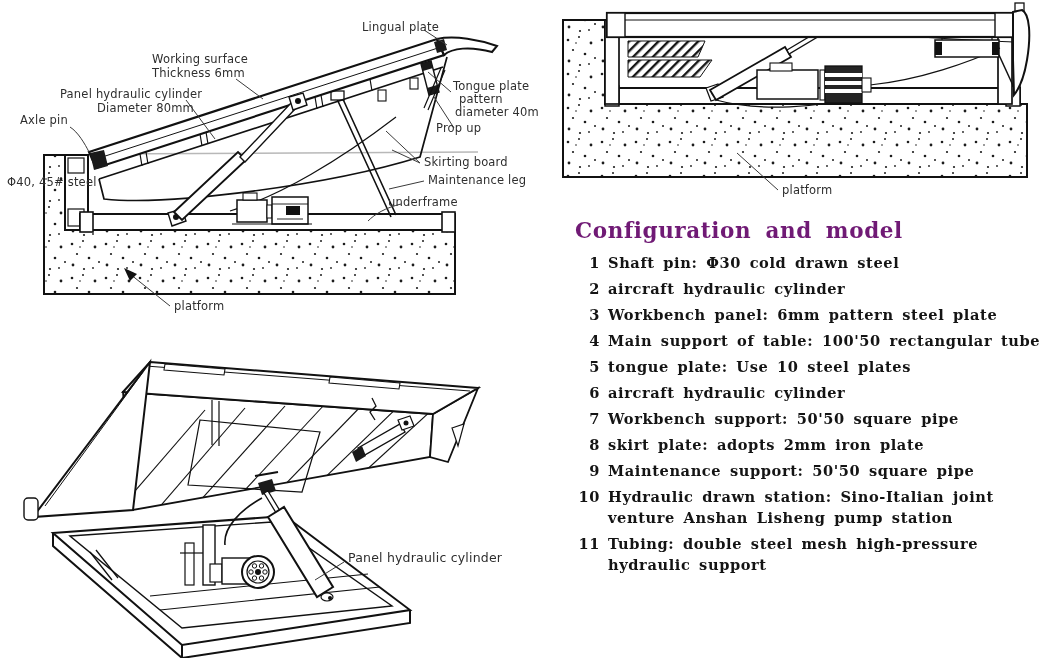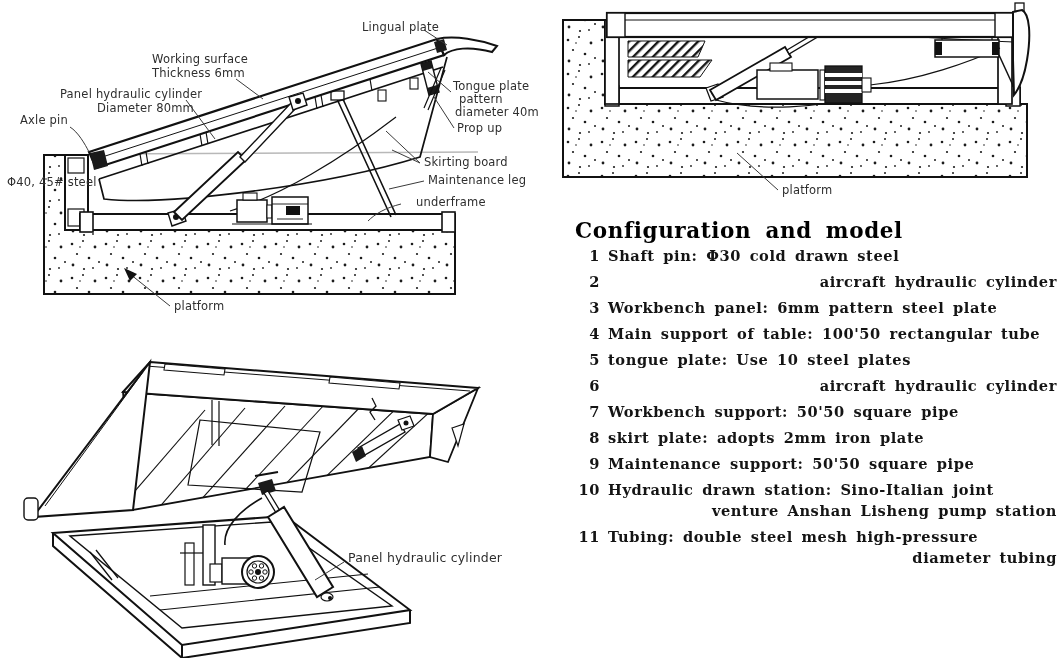--- a/index.html
+++ b/index.html
@@ -4,27 +4,27 @@
 <style>
   html,body{margin:0;padding:0;background:#fff;}
   .stage{position:relative;width:1059px;height:658px;background:#ffffff;overflow:hidden;
          font-family:"DejaVu Sans", sans-serif;}
   .panel{position:absolute;}
   svg{display:block;}
   .lbl{position:absolute;font-family:"DejaVu Sans", sans-serif;font-size:11.5px;color:#2e2e2e;
        white-space:nowrap;letter-spacing:.2px;line-height:13px;}
   
   .config{position:absolute;left:575px;top:218px;width:482px;color:#101010;}
-  .config h2{margin:0 0 2px 0;font-family:"DejaVu Serif", serif;font-weight:bold;
-             font-size:21.5px;letter-spacing:.6px;word-spacing:6px;color:#000000;}
+  .config h2{margin:0 0 9px 0;font-family:"DejaVu Serif", serif;font-weight:bold;
+             font-size:21.5px;letter-spacing:.6px;word-spacing:6px;color:#701a75;}
   .cfg-row{display:flex;margin-bottom:5px;font-family:"DejaVu Serif", serif;font-weight:bold;
            font-size:14.6px;line-height:21px;letter-spacing:.6px;word-spacing:3px;color:#141414;}
   .cfg-num{min-width:25px;margin-right:8px;text-align:right;flex:0 0 auto;}
   .cfg-text{flex:1 1 auto;}
-  .cfg-l2{display:block;text-align:right;}
+  .cfg-l2{display:block;}
 </style>
 </head>
 <body>
 
 <div class="stage">
 
   <div class="panel" style="left:0;top:0;width:530px;height:335px;">
     <svg width="530" height="335" viewBox="0 0 530 335">
       <defs>
         <pattern id="stip1" width="34" height="34" patternUnits="userSpaceOnUse">
@@ -113,24 +113,24 @@
     <div class="lbl" style="left:362px;top:21px;">Lingual plate</div>
     <div class="lbl" style="left:152px;top:53px;text-align:center;">Working surface</div>
     <div class="lbl" style="left:152px;top:67px;text-align:right;">Thickness 6mm</div>
     <div class="lbl" style="left:60px;top:88px;">Panel hydraulic cylinder</div>
     <div class="lbl" style="left:97px;top:102px;">Diameter 80mm</div>
     <div class="lbl" style="left:20px;top:114px;">Axle pin</div>
     <div class="lbl" style="left:7px;top:128px;margin-top:48px;">Φ40, 45# steel</div>
     <div class="lbl" style="left:453px;top:80px;text-align:center;">Tongue plate</div>
     <div class="lbl" style="left:459px;top:93px;">pattern</div>
     <div class="lbl" style="left:455px;top:106px;">diameter 40m</div>
-    <div class="lbl" style="left:457px;top:122px;">Prop up</div>
+    <div class="lbl" style="left:436px;top:122px;">Prop up</div>
     <div class="lbl" style="left:424px;top:156px;">Skirting board</div>
     <div class="lbl" style="left:428px;top:174px;">Maintenance leg</div>
-    <div class="lbl" style="left:416px;top:196px;">underframe</div>
+    <div class="lbl" style="left:388px;top:196px;">underframe</div>
     <div class="lbl" style="left:174px;top:300px;">platform</div>
   </div>
 
   <div class="panel" style="left:530px;top:0;width:529px;height:215px;">
     <svg width="529" height="215" viewBox="0 0 529 215">
       <defs>
         <pattern id="stip2" width="34" height="34" patternUnits="userSpaceOnUse">
           <rect width="34" height="34" fill="#ffffff"></rect>
           <circle cx="4" cy="6" r="1.3" fill="#1c1c1c"></circle>
             <circle cx="15" cy="3" r="1" fill="#1c1c1c"></circle>
@@ -311,17 +311,17 @@
     <div class="cfg-row">
       <span class="cfg-num">9</span>
       <span class="cfg-text"><span>Maintenance support: 50'50 square pipe</span><span class="cfg-l2"></span></span>
     </div>
     <div class="cfg-row">
       <span class="cfg-num">10</span>
       <span class="cfg-text"><span>Hydraulic drawn station: Sino-Italian joint</span><span class="cfg-l2">venture Anshan Lisheng pump station</span></span>
     </div>
     <div class="cfg-row">
       <span class="cfg-num">11</span>
-      <span class="cfg-text"><span>Tubing: double steel mesh high-pressure</span><span class="cfg-l2">diameter tubing</span></span>
+      <span class="cfg-text"><span>Tubing: double steel mesh high-pressure</span><span class="cfg-l2">hydraulic support</span></span>
     </div>
   </div>
 
 </div>
 
 </body></html>

